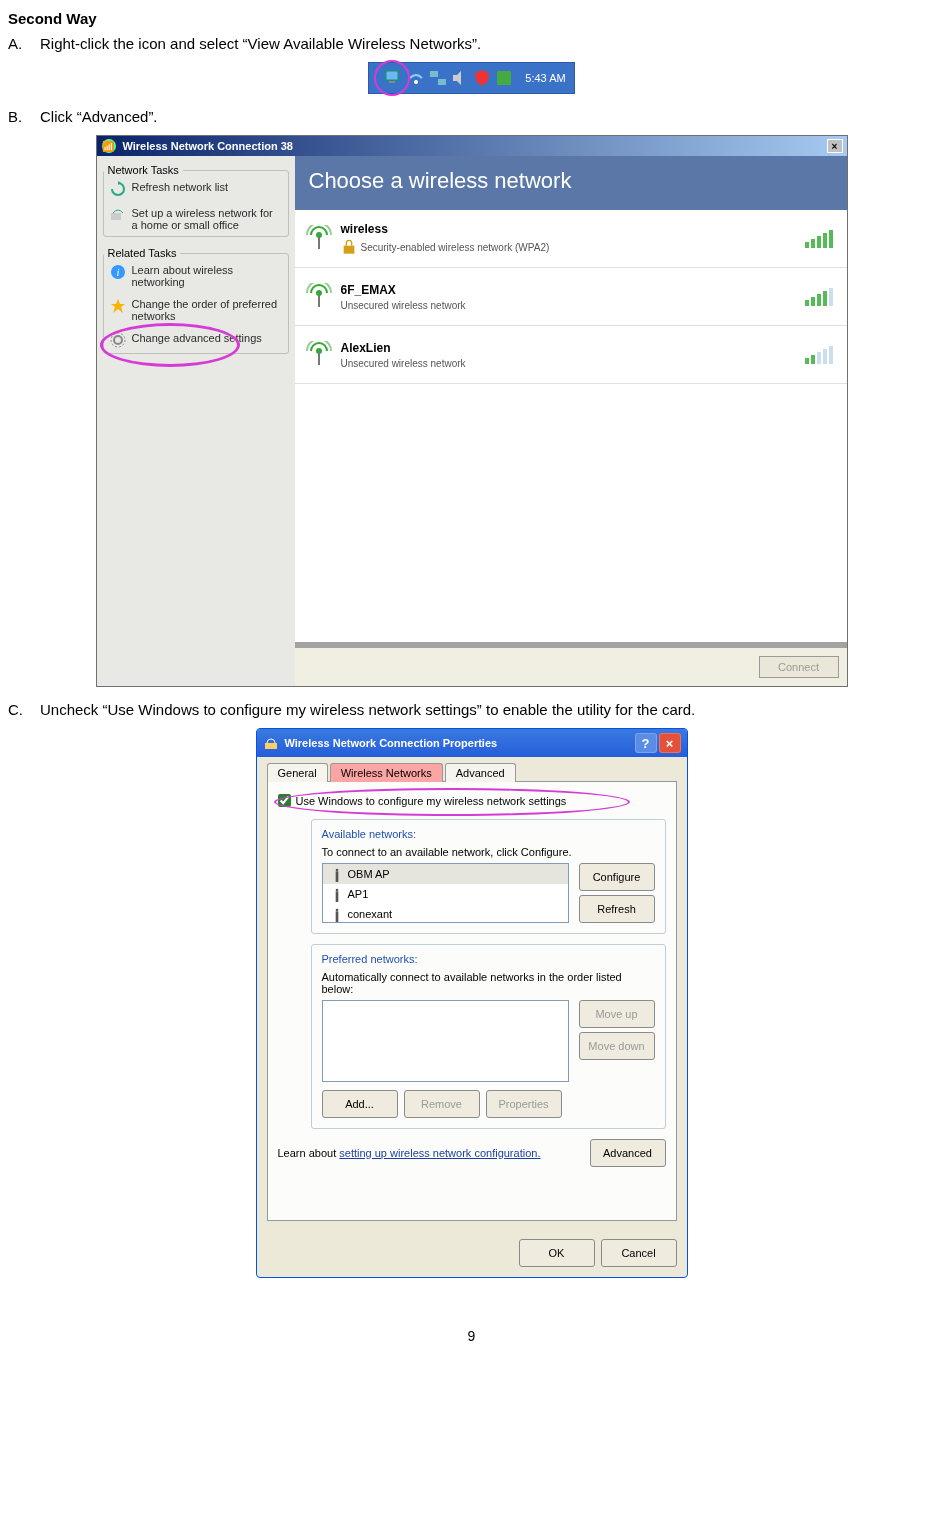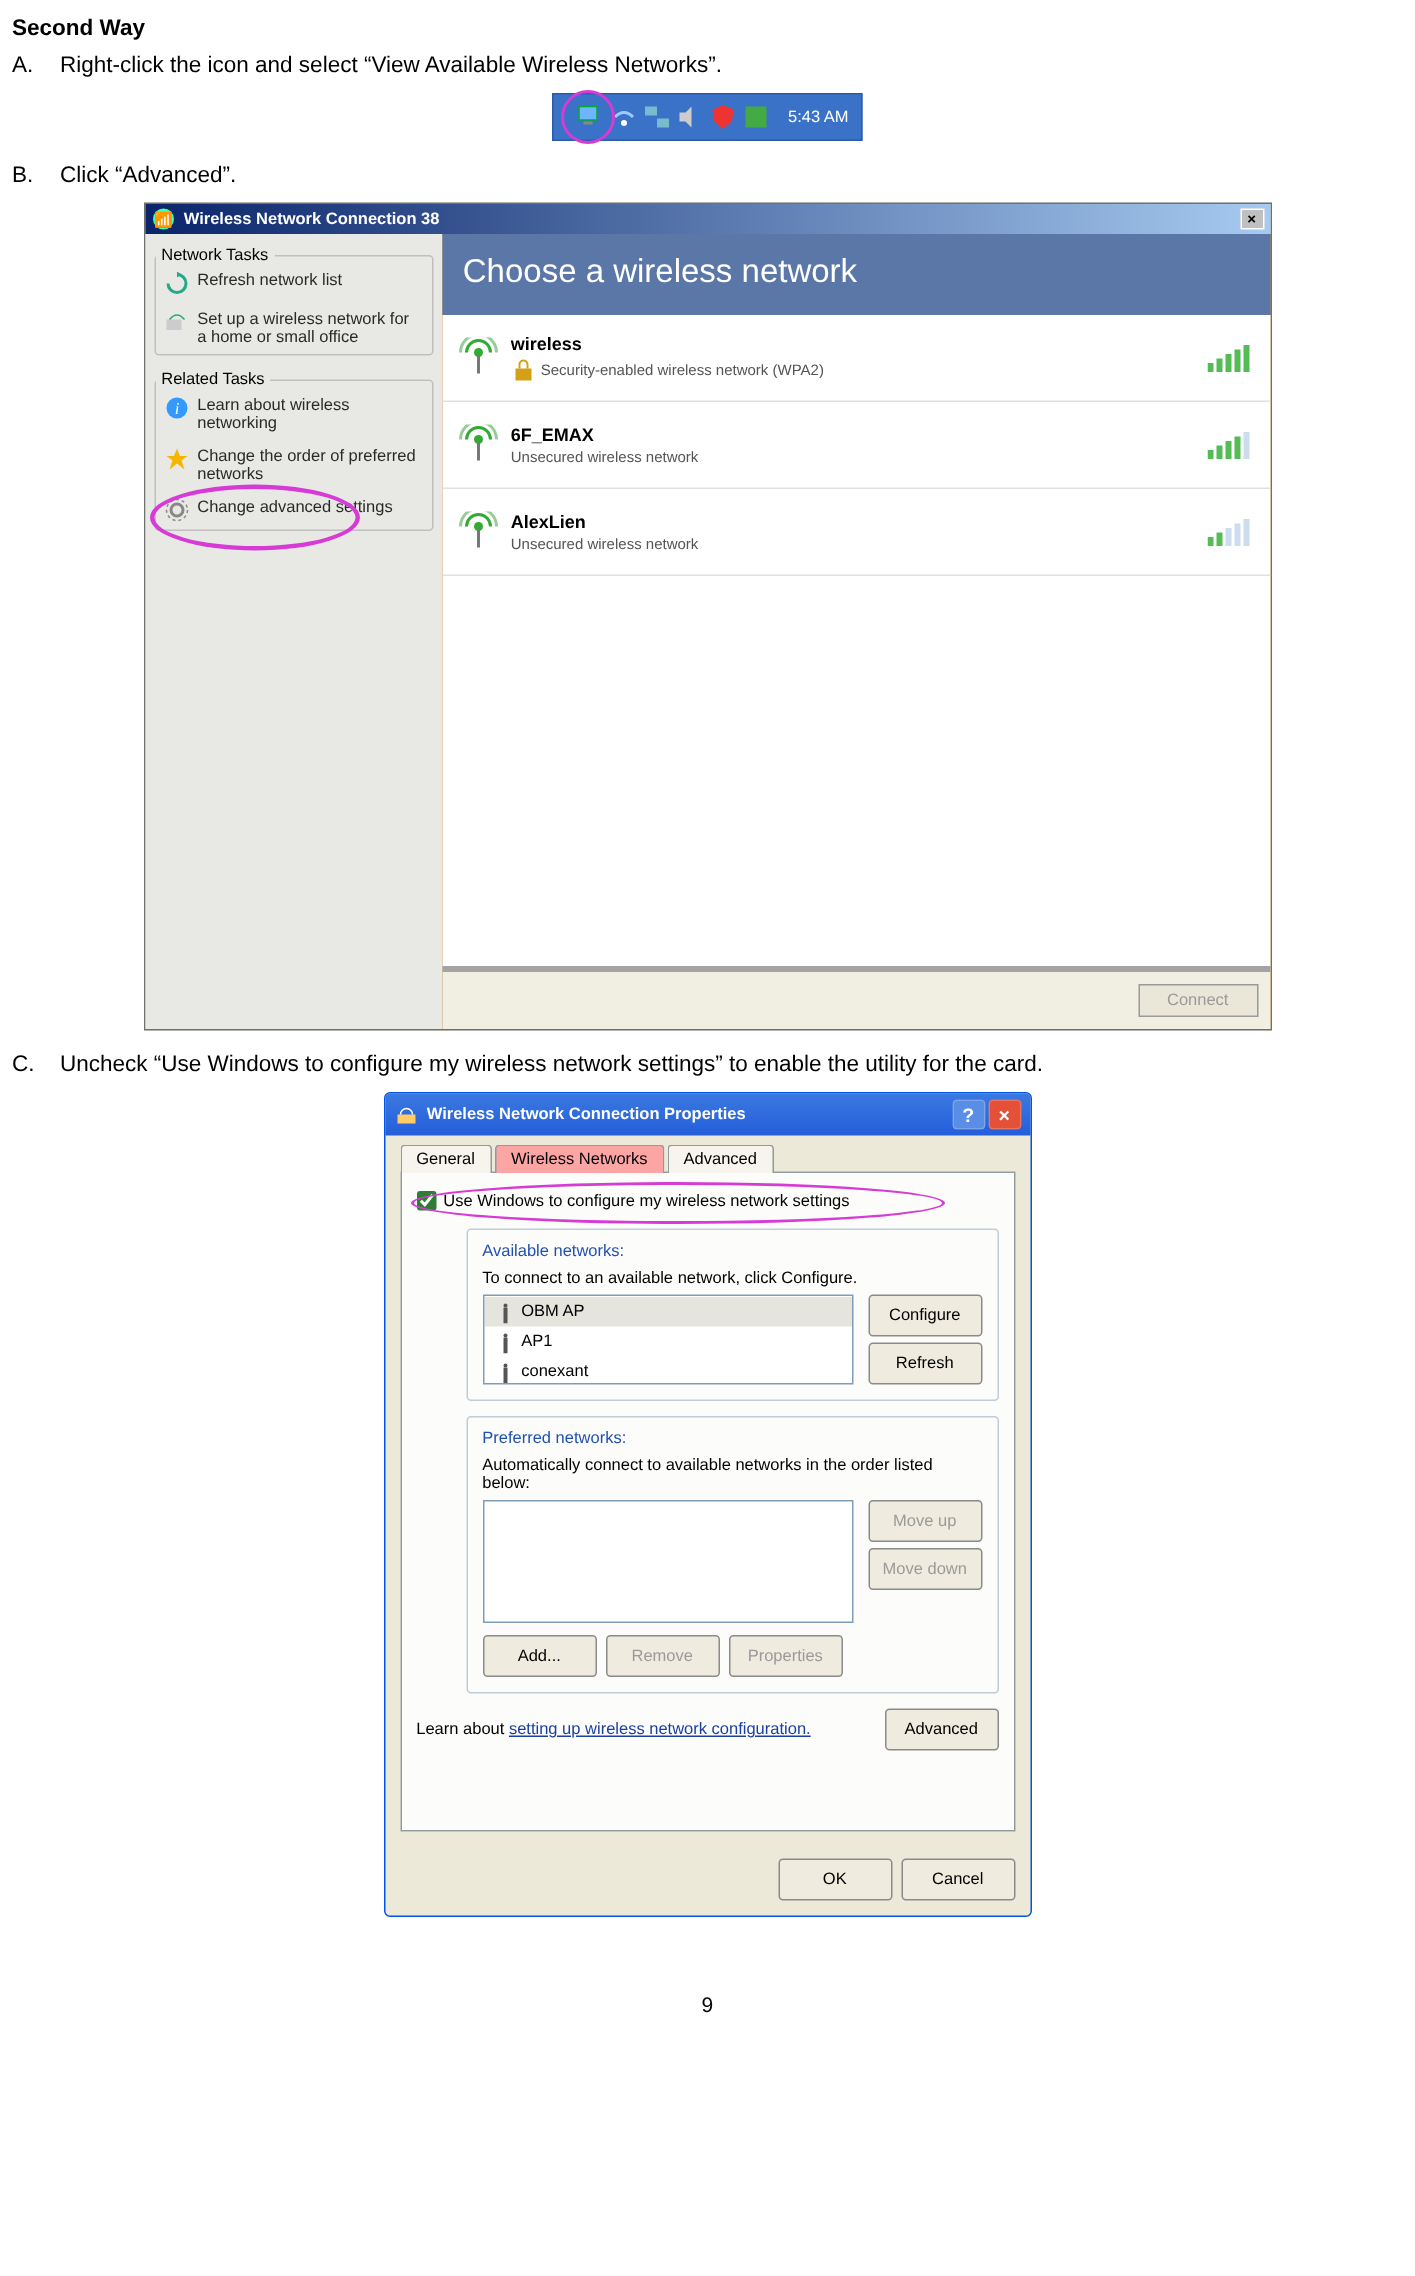--- a/index.html
+++ b/index.html
@@ -59,39 +59,39 @@
     background: transparent;
   }
   .task-group legend { padding: 0 4px; font-size: 11px; }
   .task-item { display: flex; align-items: flex-start; gap: 6px; padding: 5px 6px; color: #2a2a2a; }
   .task-item.highlight { position: relative; }
   .pink-ring {
     position: absolute; border: 3px solid #d63bd6; border-radius: 50%;
     width: 140px; height: 44px; left: -4px; top: -4px;
     pointer-events: none;
   }
-  .win1-right { flex: 1; background: #a16207; display: flex; flex-direction: column; }
+  .win1-right { flex: 1; background: #f0abfc; display: flex; flex-direction: column; }
   .win1-banner {
     background: #5b77a8; color: #fff; padding: 12px 14px 8px 14px;
   }
   .win1-banner h1 { font-size: 22px; font-weight: normal; margin-bottom: 8px; }
   .win1-banner p { font-size: 11px; }
   .net-list { flex: 1; overflow-y: auto; background: #fff; border-left: 0; }
   .net-row {
     display: flex; align-items: center; gap: 8px;
     border-bottom: 1px solid #e0e0e0; padding: 6px 10px;
     height: 58px;
   }
   .ant-ico { width: 28px; height: 28px; }
   .net-info { flex: 1; }
   .net-name { font-weight: bold; font-size: 12px; margin-bottom: 3px; }
   .net-sub { font-size: 10px; color: #555; display: flex; align-items: center; gap: 4px; }
   .sig-bars { width: 32px; height: 18px; }
   .win1-footer {
-    background: #f1eee2; border-top: 4px solid #a3a3a3; padding: 8px;
+    background: #f1eee2; border-top: 6px solid #a3a3a3; padding: 8px;
     display: flex; justify-content: flex-end;
   }
   .btn-connect {
     width: 80px; height: 22px; border: 1px solid #9a9a9a;
     background: #eae7d9; color: #9a9a9a; font-size: 11px;
     font-family: Tahoma, sans-serif;
   }
 
   
   .win2 {

